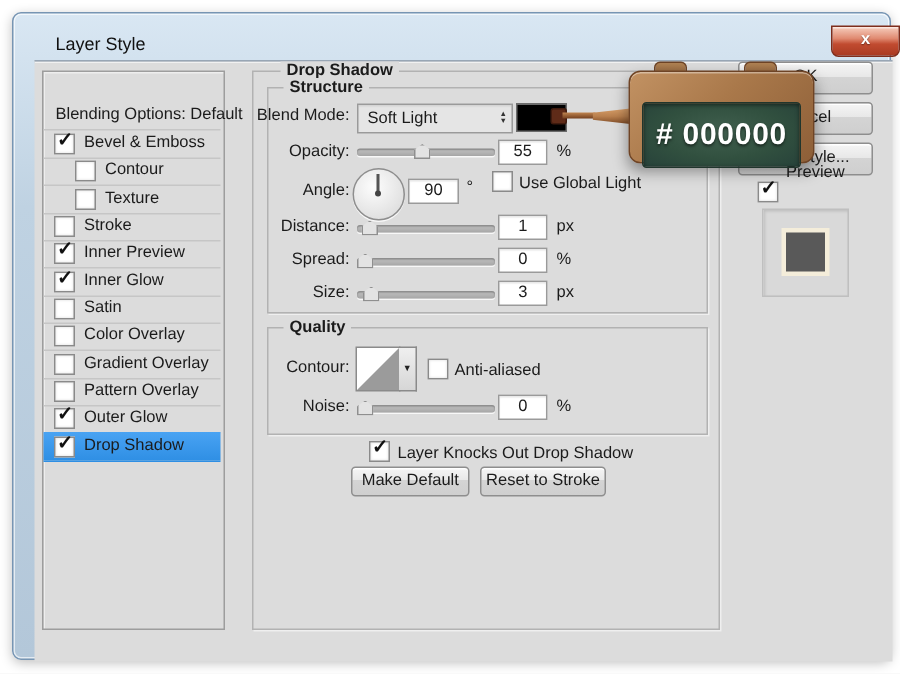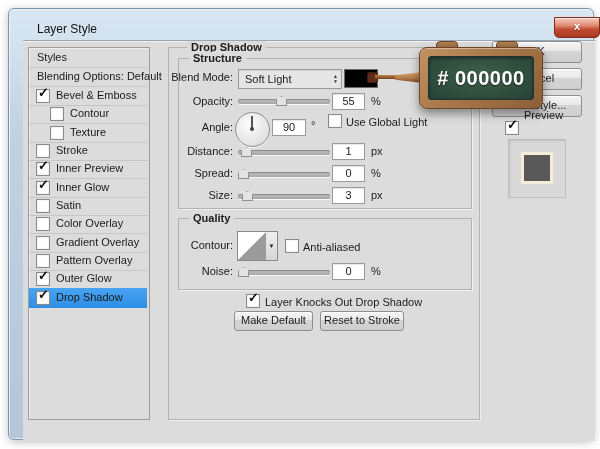--- a/index.html
+++ b/index.html
@@ -63,21 +63,21 @@
   .preview-box{position:absolute;left:508px;top:139px;width:56px;height:57px;background:#d9d9d9;
        border:1px solid #bfbfbf;box-shadow:inset 1px 1px 2px rgba(0,0,0,.12);}
   .preview-cream{position:absolute;left:12px;top:12px;width:32px;height:32px;background:#f4edda;}
   .preview-square{position:absolute;left:3px;top:3px;width:26px;height:26px;background:#595959;}
   
   .clip{position:absolute;top:41px;width:20px;height:11px;border-radius:4px 4px 0 0;
         background:linear-gradient(#b08253,#845733);border:1px solid #6e4426;}
   .board-frame{position:absolute;left:419px;top:47px;width:122px;height:60px;border-radius:8px;
         background:linear-gradient(135deg,#c29263 0%,#a9784a 45%,#8d5f38 100%);
         border:1px solid #6e4426;box-shadow:0 5px 10px rgba(0,0,0,.4),inset 0 1px 0 rgba(255,255,255,.4);}
-  .board{position:absolute;left:8px;top:8px;width:104px;height:42px;border-radius:3px;
+  .board{position:absolute;left:8px;top:20px;width:104px;height:42px;border-radius:3px;
         background:radial-gradient(ellipse at 50% 45%,#41604f 0%,#31503f 55%,#27423a 100%);
         border:1px solid #20352c;box-shadow:inset 0 1px 3px rgba(0,0,0,.5);
         color:#fff;font-weight:bold;font-size:20px;text-align:center;line-height:42px;
         text-shadow:0 1px 2px rgba(0,0,0,.55);letter-spacing:.5px;}
   .pointer-knob{position:absolute;left:367px;top:72px;width:9px;height:9px;border-radius:2px;
         background:#5f2b18;border:1px solid #3f1b0e;}
   .pointer-shaft{position:absolute;left:375px;top:75px;width:22px;height:4px;
         background:linear-gradient(#c08550,#74401f);}
   .pointer-body{position:absolute;left:395px;top:71px;width:37px;height:13px;
         clip-path:polygon(0 32%,100% 0,100% 100%,0 68%);
@@ -91,23 +91,20 @@
   <div class="win">
     <div class="titlebar-text static">Layer Style</div>
     <div class="close-btn">
       <span>x</span>
     </div>
 
     <div class="client"></div>
   </div>
 
   <div class="sidebar">
-    <div class="srow" style="top:0px">
-      <span class="lbl">Styles</span>
-    </div>
     <div class="srow" style="top:19px">
       <span class="lbl">Blending Options: Default</span>
     </div>
 
     <div class="srow has-cb" style="top:38px">
       <span class="cb">
           <span class="mark">✓</span>
         </span>
       <span class="lbl">Bevel &amp; Emboss</span>
     </div>

